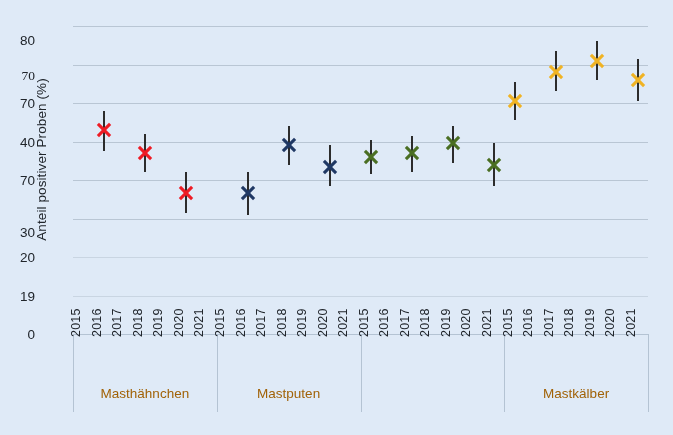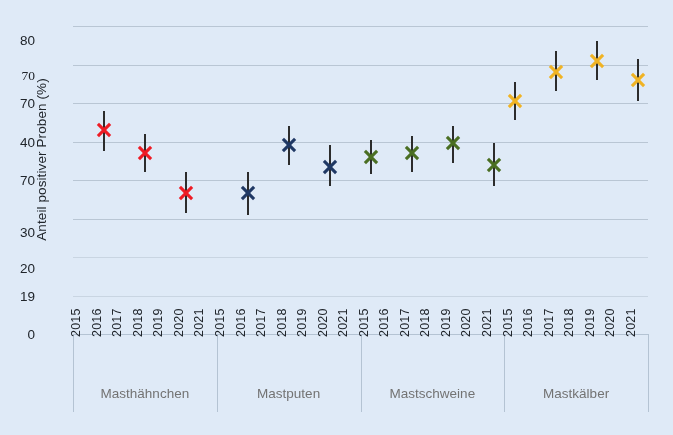--- a/index.html
+++ b/index.html
@@ -88,40 +88,40 @@
     writing-mode:vertical-rl;
     transform:rotate(180deg) translateX(50%);
     transform-origin:top center;
     letter-spacing:.2px;
     white-space:nowrap;
   }
   .grouplabel{
     position:absolute;
     top:52px;
     font-size:13.5px;
-    color:#737373;
+    color:#a16207;
     text-align:center;
     transform:translateX(-50%);
     white-space:nowrap;
   }
 </style>
 </head>
 <body>
 
 <div id="chart-root">
 
   <div class="y-axis-title">Anteil positiver Proben (%)</div>
 
   <div class="plot" id="plot-area">
       <div class="axis-base" style="top: 308px;"></div>
       <div class="ytick" style="top: 308px;">0</div>
       <div class="gridline faint" style="top: 269.5px;"></div>
       <div class="ytick" style="top: 269.5px;">19</div>
       <div class="gridline faint" style="top: 231px;"></div>
-      <div class="ytick" style="top: 242px;">20</div>
+      <div class="ytick" style="top: 231px;">20</div>
       <div class="gridline" style="top: 192.5px;"></div>
       <div class="ytick" style="top: 193px; margin-top: 13px;">30</div>
       <div class="gridline" style="top: 154px;"></div>
       <div class="ytick" style="top: 154px;">70</div>
       <div class="gridline" style="top: 115.5px;"></div>
       <div class="ytick" style="top: 115.5px;">40</div>
       <div class="gridline" style="top: 77px;"></div>
       <div class="ytick" style="top: 77px;">70</div>
       <div class="gridline" style="top: 38.5px;"></div>
       <div class="ytick" style="top: 50px; font-family: Liberation Serif, serif;">70</div>
@@ -250,21 +250,20 @@
       <div class="yearlabel" style="left: 249.696px;">2020</div>
       <div class="yearlabel" style="left: 270.232px;">2021</div>
       <div class="grouplabel" style="left: 215.625px; text-align: center;">Mastputen</div>
       <div class="yearlabel" style="left: 290.768px;">2015</div>
       <div class="yearlabel" style="left: 311.304px;">2016</div>
       <div class="yearlabel" style="left: 331.839px;">2017</div>
       <div class="yearlabel" style="left: 352.375px;">2018</div>
       <div class="yearlabel" style="left: 372.911px;">2019</div>
       <div class="yearlabel" style="left: 393.446px;">2020</div>
       <div class="yearlabel" style="left: 413.982px;">2021</div>
-      <div class="grouplabel" style="left: 359.375px;">Mastschweine</div>
       <div class="yearlabel" style="left: 434.518px;">2015</div>
       <div class="yearlabel" style="left: 455.054px;">2016</div>
       <div class="yearlabel" style="left: 475.589px;">2017</div>
       <div class="yearlabel" style="left: 496.125px;">2018</div>
       <div class="yearlabel" style="left: 516.661px;">2019</div>
       <div class="yearlabel" style="left: 537.196px;">2020</div>
       <div class="yearlabel" style="left: 557.732px;">2021</div>
       <div class="grouplabel" style="left: 503.125px;">Mastkälber</div>
     </div>
 

